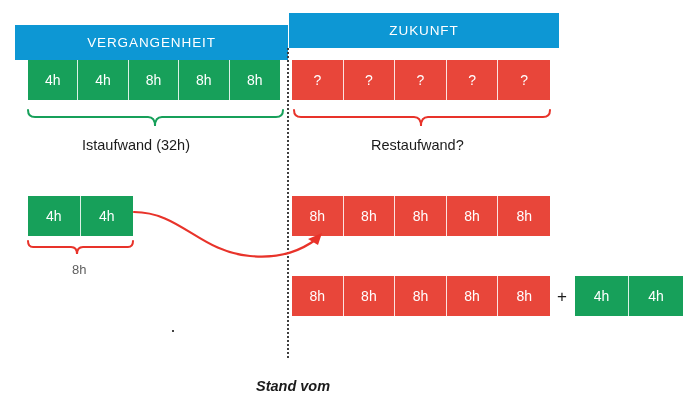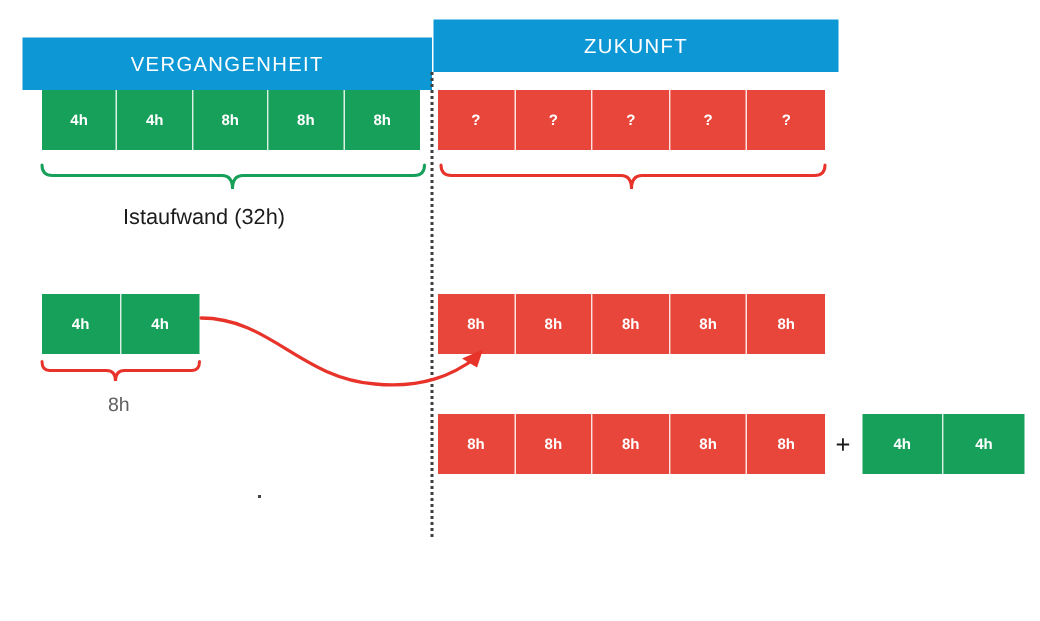--- a/index.html
+++ b/index.html
@@ -40,22 +40,22 @@
   .row {
     position: absolute;
     display: flex;
     height: 40px;
   }
   .cell {
     display: flex;
     align-items: center;
     justify-content: center;
     color: #ffffff;
-    font-size: 10px;
-    font-weight: 700;
+    font-size: 14px;
+    font-weight: 400;
     box-sizing: border-box;
     border-right: 1px solid rgba(255,255,255,0.85);
   }
   .cell:last-child { border-right: none; }
   .row.green .cell { background: #17a05a; }
   .row.red   .cell { background: #e8463a; }
 
   
   .label {
     position: absolute;
@@ -105,20 +105,21 @@
 
   <div class="row red" style="left:292px; top:60px; width:258px;">
     <div class="cell" style="width:51.6px">?</div>
     <div class="cell" style="width:51.6px">?</div>
     <div class="cell" style="width:51.6px">?</div>
     <div class="cell" style="width:51.6px">?</div>
     <div class="cell" style="width:51.6px">?</div>
   </div>
 
   <div class="label" style="left:82px; top:137px;">Istaufwand (32h)</div>
+  <div class="label" style="left:371px; top:137px;">Restaufwand?</div>
 
   <div class="row green" style="left:28px; top:196px; width:105px;">
     <div class="cell" style="width:52.5px">4h</div>
     <div class="cell" style="width:52.5px">4h</div>
   </div>
 
   <div class="label muted" style="left:72px; top:262px;">8h</div>
 
   <div class="row red" style="left:292px; top:196px; width:258px;">
     <div class="cell" style="width:51.6px">8h</div>
@@ -139,20 +140,21 @@
   <div class="label plus" style="left:557px; top:287px;">+</div>
 
   <div class="row green" style="left:575px; top:276px; width:108px;">
     <div class="cell" style="width:54px">4h</div>
     <div class="cell" style="width:54px">4h</div>
   </div>
 
 
   <div class="dot" style="left:172px; top:330px;"></div>
 
+  <div class="label italic" style="left:256px; top:378px;">Stand vom</div>
 
   <svg id="overlay" viewBox="0 0 693 414" xmlns="http://www.w3.org/2000/svg">
 
     <path fill="none" stroke="#17a05a" stroke-width="2" stroke-linecap="round" d="M28,110 Q28,117 35,117 L148,117 Q155,117 155,126 Q155,117 162,117 L276,117 Q283,117 283,110"></path>
 
     <path fill="none" stroke="#e8332a" stroke-width="2" stroke-linecap="round" d="M294,110 Q294,117 301,117 L414,117 Q421,117 421,126 Q421,117 428,117 L543,117 Q550,117 550,110"></path>
 
     <path fill="none" stroke="#e8332a" stroke-width="2" stroke-linecap="round" d="M28,241 Q28,247 33,247 L71,247 Q77,247 77,254 Q77,247 83,247 L128,247 Q133,247 133,241"></path>
 
     <path fill="none" stroke="#e8332a" stroke-width="2.2" stroke-linecap="round" d="M134,212 C180,212 200,252 250,256 C282,259 302,250 318,238"></path>

